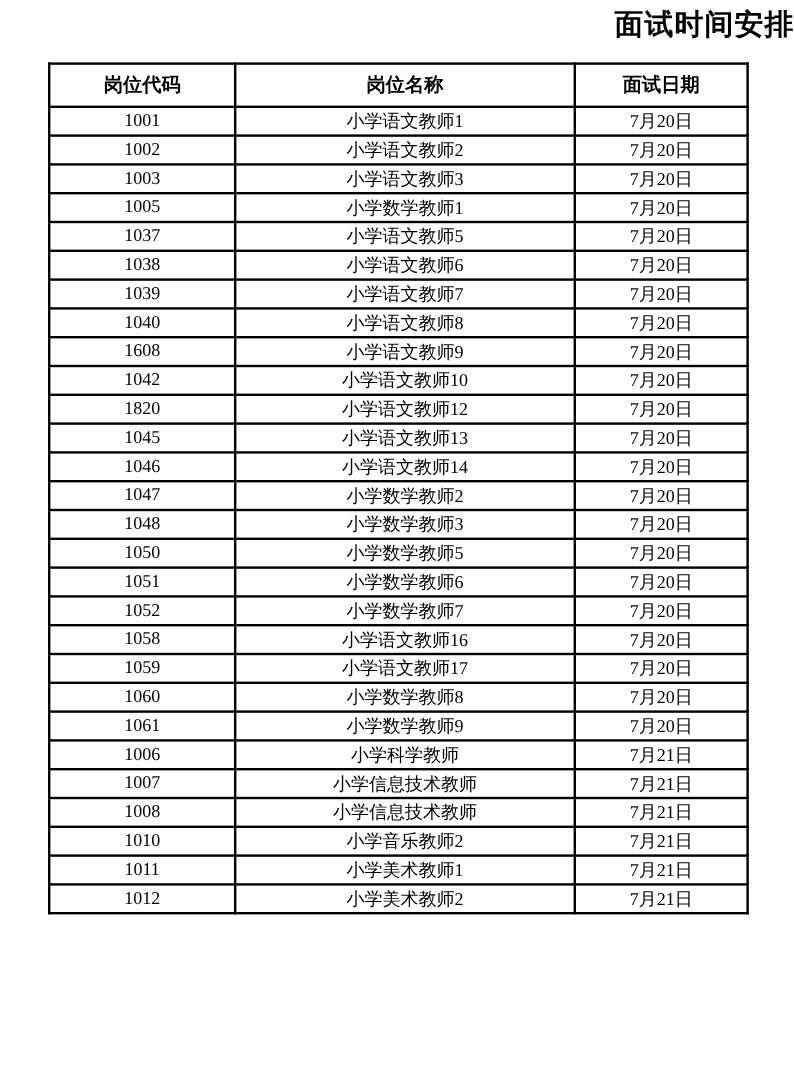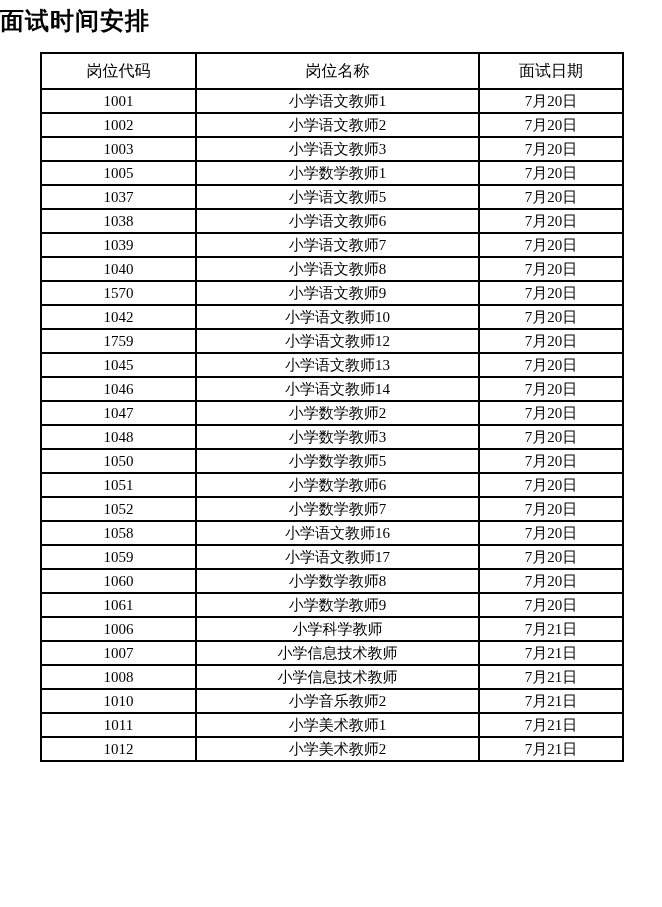--- a/index.html
+++ b/index.html
@@ -12,42 +12,42 @@
     height: 907px;
     font-family: "Liberation Serif", "DejaVu Serif", serif;
     color: #000000;
     overflow: hidden;
   }
   h1.doc-title {
     margin: 6px 0 0 0;
     font-size: 24px;
     line-height: 30px;
     font-weight: bold;
-    text-align: left;
+    text-align: right;
     letter-spacing: 1px;
   }
   table.schedule {
     margin: 16px 0 0 40px;
     width: 582px;
     border-collapse: collapse;
     table-layout: fixed;
   }
   table.schedule th,
   table.schedule td {
     border: 2px solid #000000;
     text-align: center;
     vertical-align: middle;
     padding: 0;
     overflow: hidden;
     white-space: nowrap;
   }
   table.schedule th {
     height: 34px;
     font-size: 16px;
-    font-weight: normal;
+    font-weight: bold;
   }
   table.schedule td {
     height: 22px;
     font-size: 15px;
   }
   col.c-code { width: 155px; }
   col.c-name { width: 283px; }
   col.c-date { width: 144px; }
 </style>
 </head>
@@ -104,31 +104,31 @@
           <td>1039</td>
           <td>小学语文教师7</td>
           <td>7月20日</td>
         </tr>
         <tr>
           <td>1040</td>
           <td>小学语文教师8</td>
           <td>7月20日</td>
         </tr>
         <tr>
-          <td>1570</td>
+          <td>1608</td>
           <td>小学语文教师9</td>
           <td>7月20日</td>
         </tr>
         <tr>
           <td>1042</td>
           <td>小学语文教师10</td>
           <td>7月20日</td>
         </tr>
         <tr>
-          <td>1759</td>
+          <td>1820</td>
           <td>小学语文教师12</td>
           <td>7月20日</td>
         </tr>
         <tr>
           <td>1045</td>
           <td>小学语文教师13</td>
           <td>7月20日</td>
         </tr>
         <tr>
           <td>1046</td>

